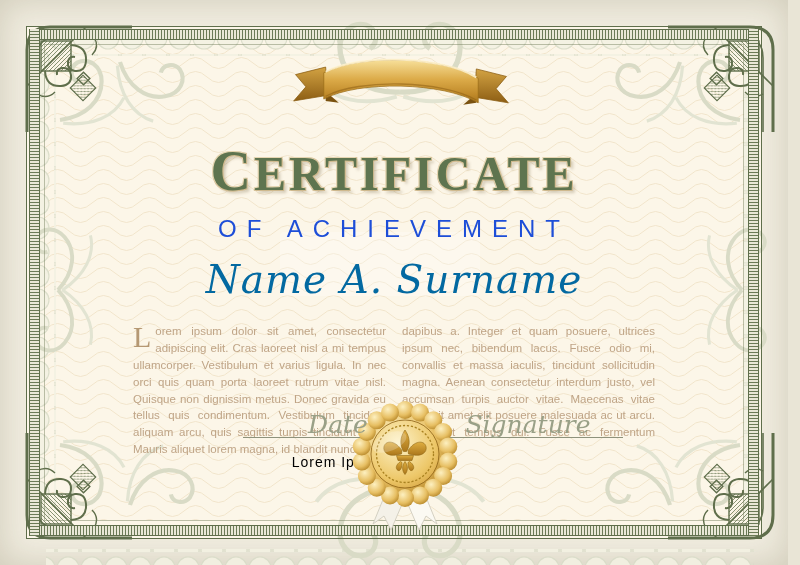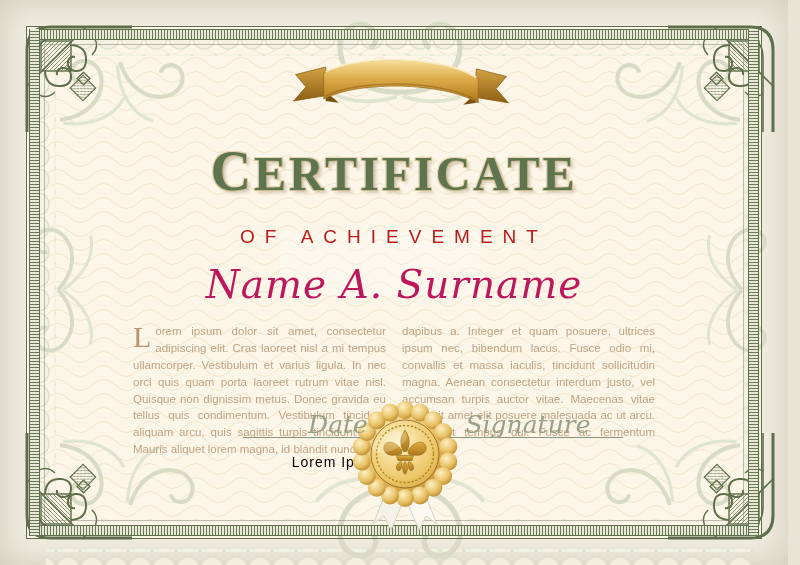--- a/index.html
+++ b/index.html
@@ -17,24 +17,24 @@
           background-image:repeating-linear-gradient(0deg,#6b7a56 0 1px,rgba(0,0,0,0) 1px 3px);}
   .band.top{top:29px;} .band.bottom{bottom:29px;} .band.left{left:29px;} .band.right{right:29px;}
   .frame-inner{position:absolute;inset:44px;border:1px solid rgba(110,122,86,.45);pointer-events:none;}
   .decor{position:absolute;left:0;top:0;pointer-events:none;}
   
   .content{position:absolute;left:45px;top:45px;right:45px;bottom:45px;text-align:center;}
   .title{margin:98px 0 0 0;font-family:"Liberation Serif",serif;font-weight:bold;
          font-size:48px;letter-spacing:3px;color:#5e744f;line-height:1;
          text-shadow:1px 1px 0 #cfb98e,-1px -1px 0 #e6d6b2,1px -1px 0 #d8c49c,-1px 1px 0 #d8c49c,3px 3px 3px rgba(90,70,30,.25);}
   .title::first-letter{font-size:56px;}
-  .subtitle{margin-top:27px;font-size:19px;letter-spacing:10px;color:#b91c1c;font-weight:normal;}
+  .subtitle{margin-top:16px;font-size:24px;letter-spacing:10px;color:#1d4ed8;font-weight:normal;}
   .presented{margin-top:16px;font-variant:small-caps;font-size:14px;letter-spacing:4px;color:#c9ae83;}
   .name{margin-top:14px;font-family:"DejaVu Serif","Liberation Serif",serif;font-style:italic;
-        font-size:39px;color:#be185d;letter-spacing:1px;}
+        font-size:39px;color:#0369a1;letter-spacing:1px;}
   .watermark{position:absolute;left:280px;top:232px;width:200px;height:64px;
              background:rgba(255,255,255,.28);border-radius:4px;}
   .columns{position:absolute;left:88px;right:88px;top:278px;display:flex;gap:16px;text-align:justify;}
   .col{flex:1;font-size:11.5px;line-height:1.47;color:#bfa486;}
   .col.first::first-letter{float:left;font-family:"Liberation Serif",serif;font-size:30px;line-height:24px;
         padding:2px 4px 0 0;color:#b59873;}
   .sign-row{position:absolute;left:0;right:0;top:365px;display:flex;justify-content:flex-end;padding:0 120px;}
   .sign-block{width:190px;text-align:center;}
   .sign-label{font-family:"DejaVu Serif","Liberation Serif",serif;font-style:italic;font-size:25px;
               color:#99a087;margin-bottom:-10px;position:relative;z-index:2;}

